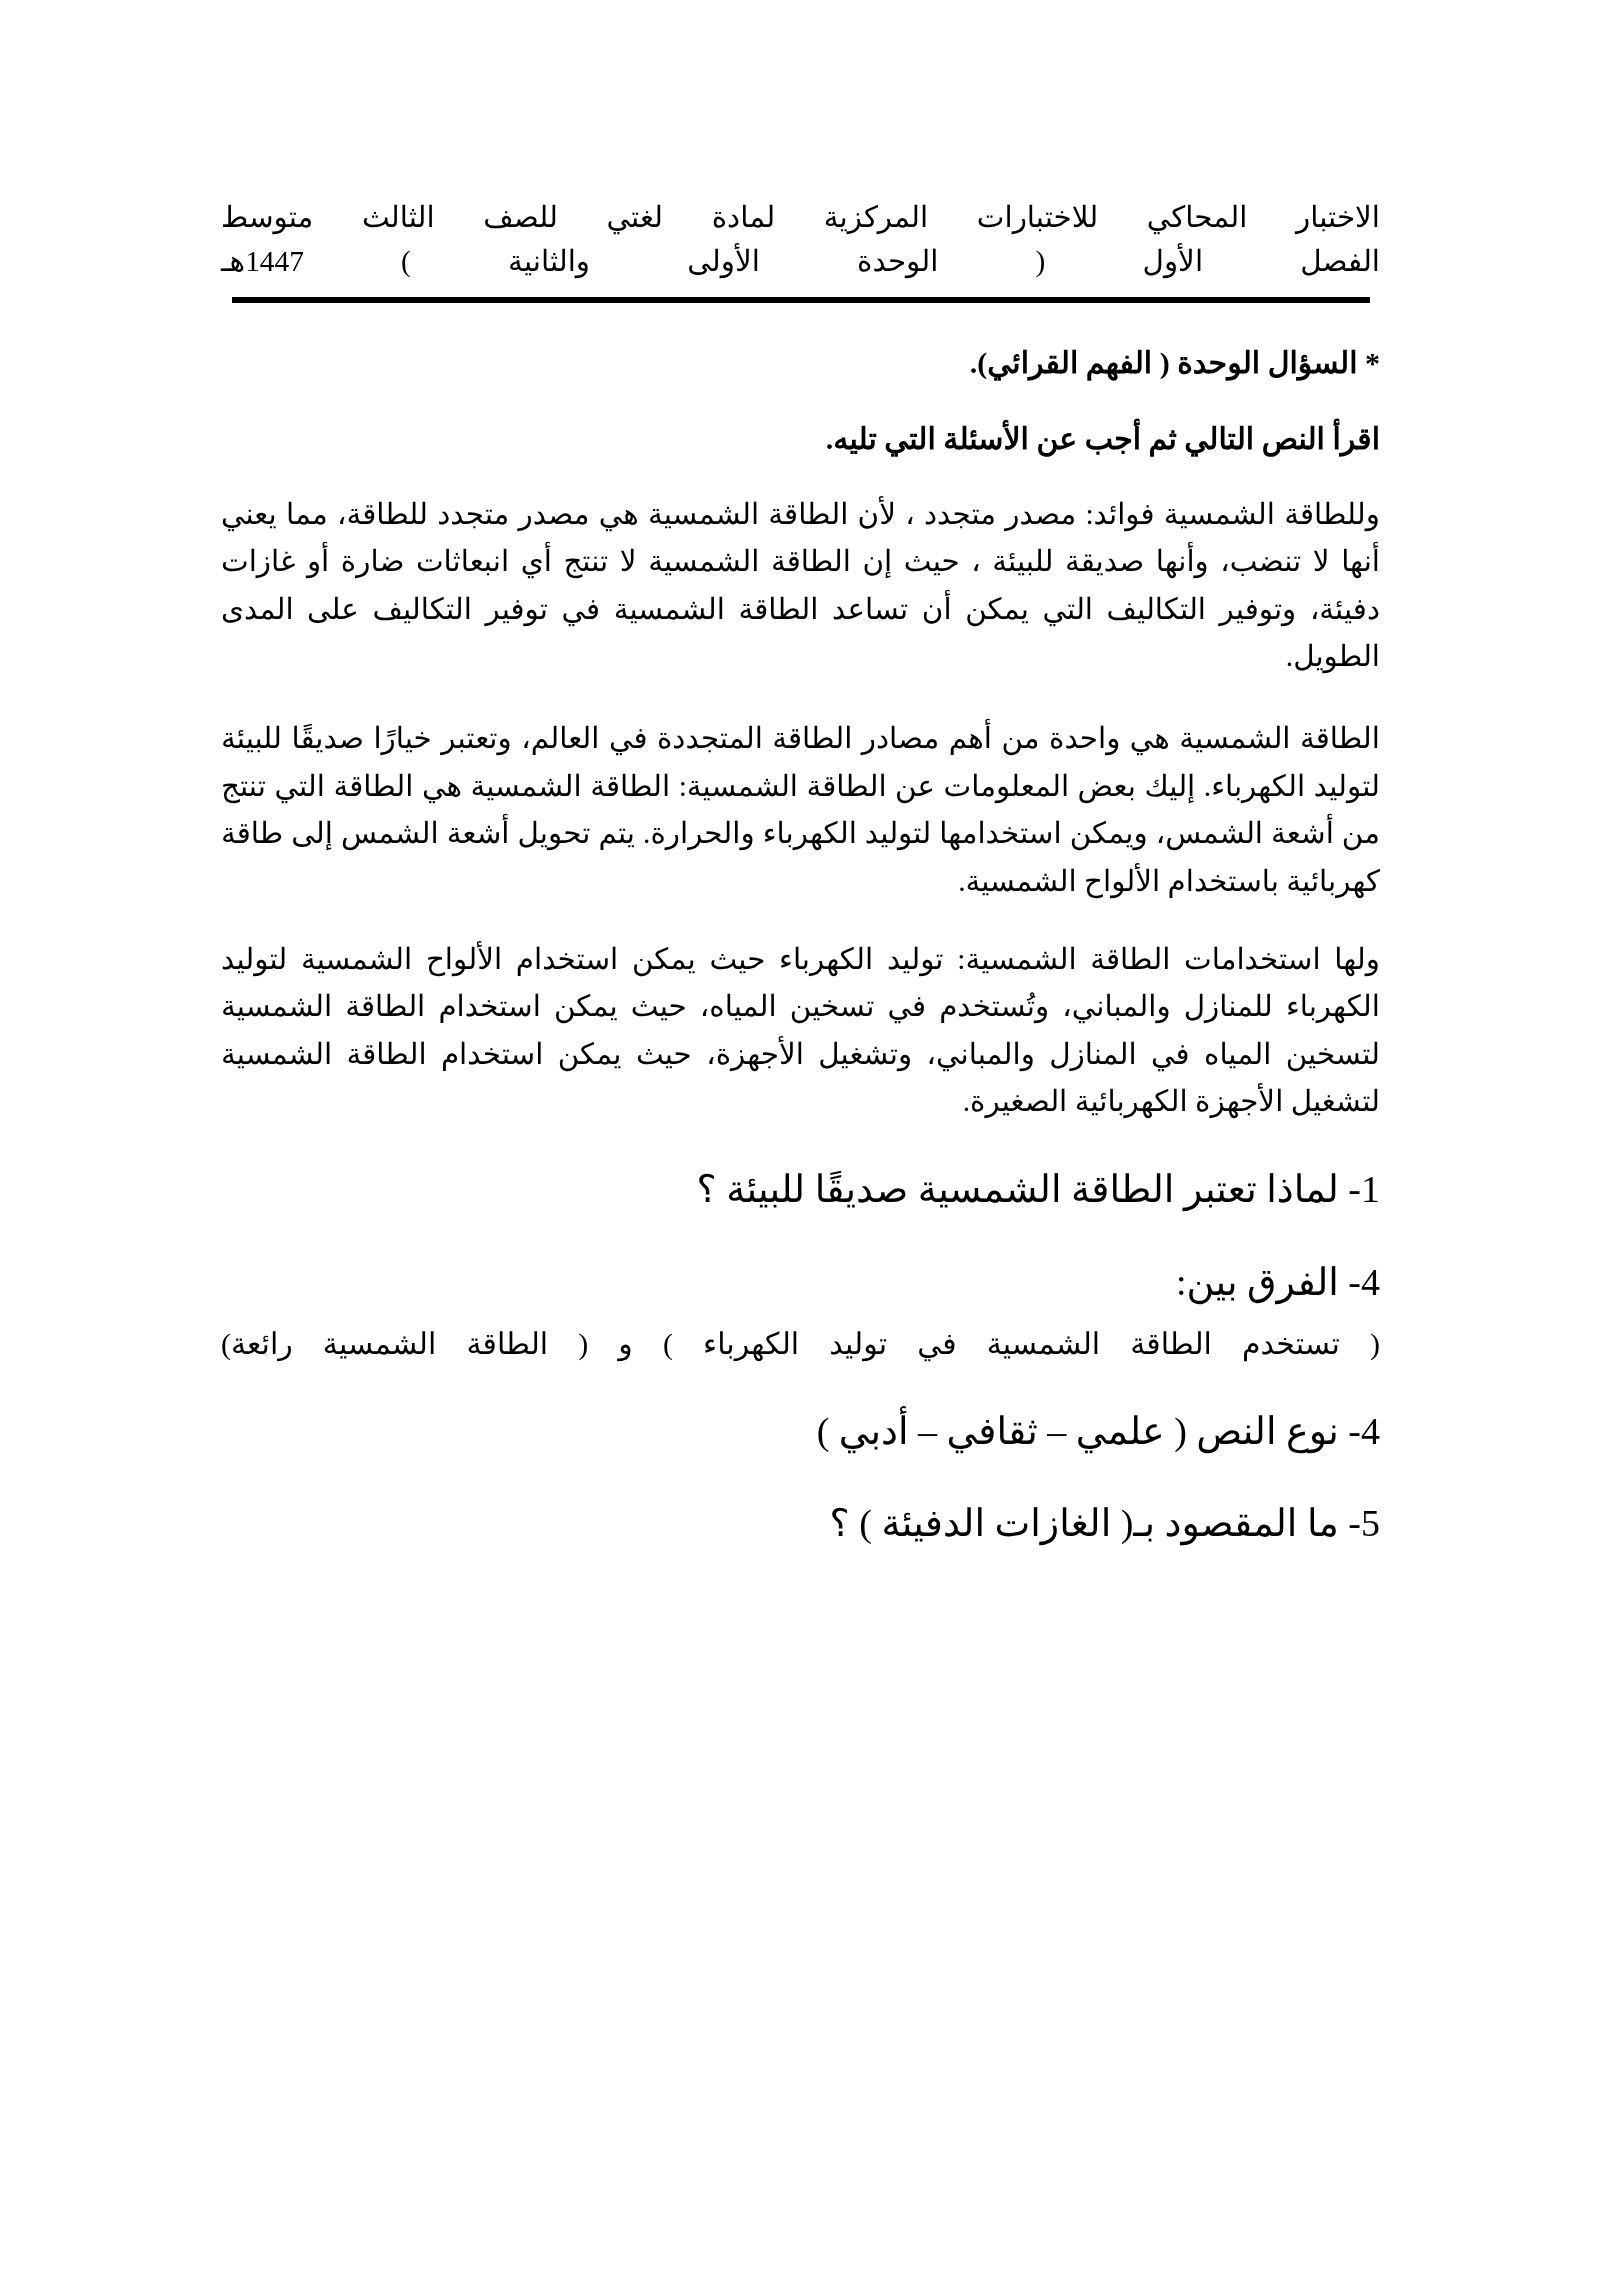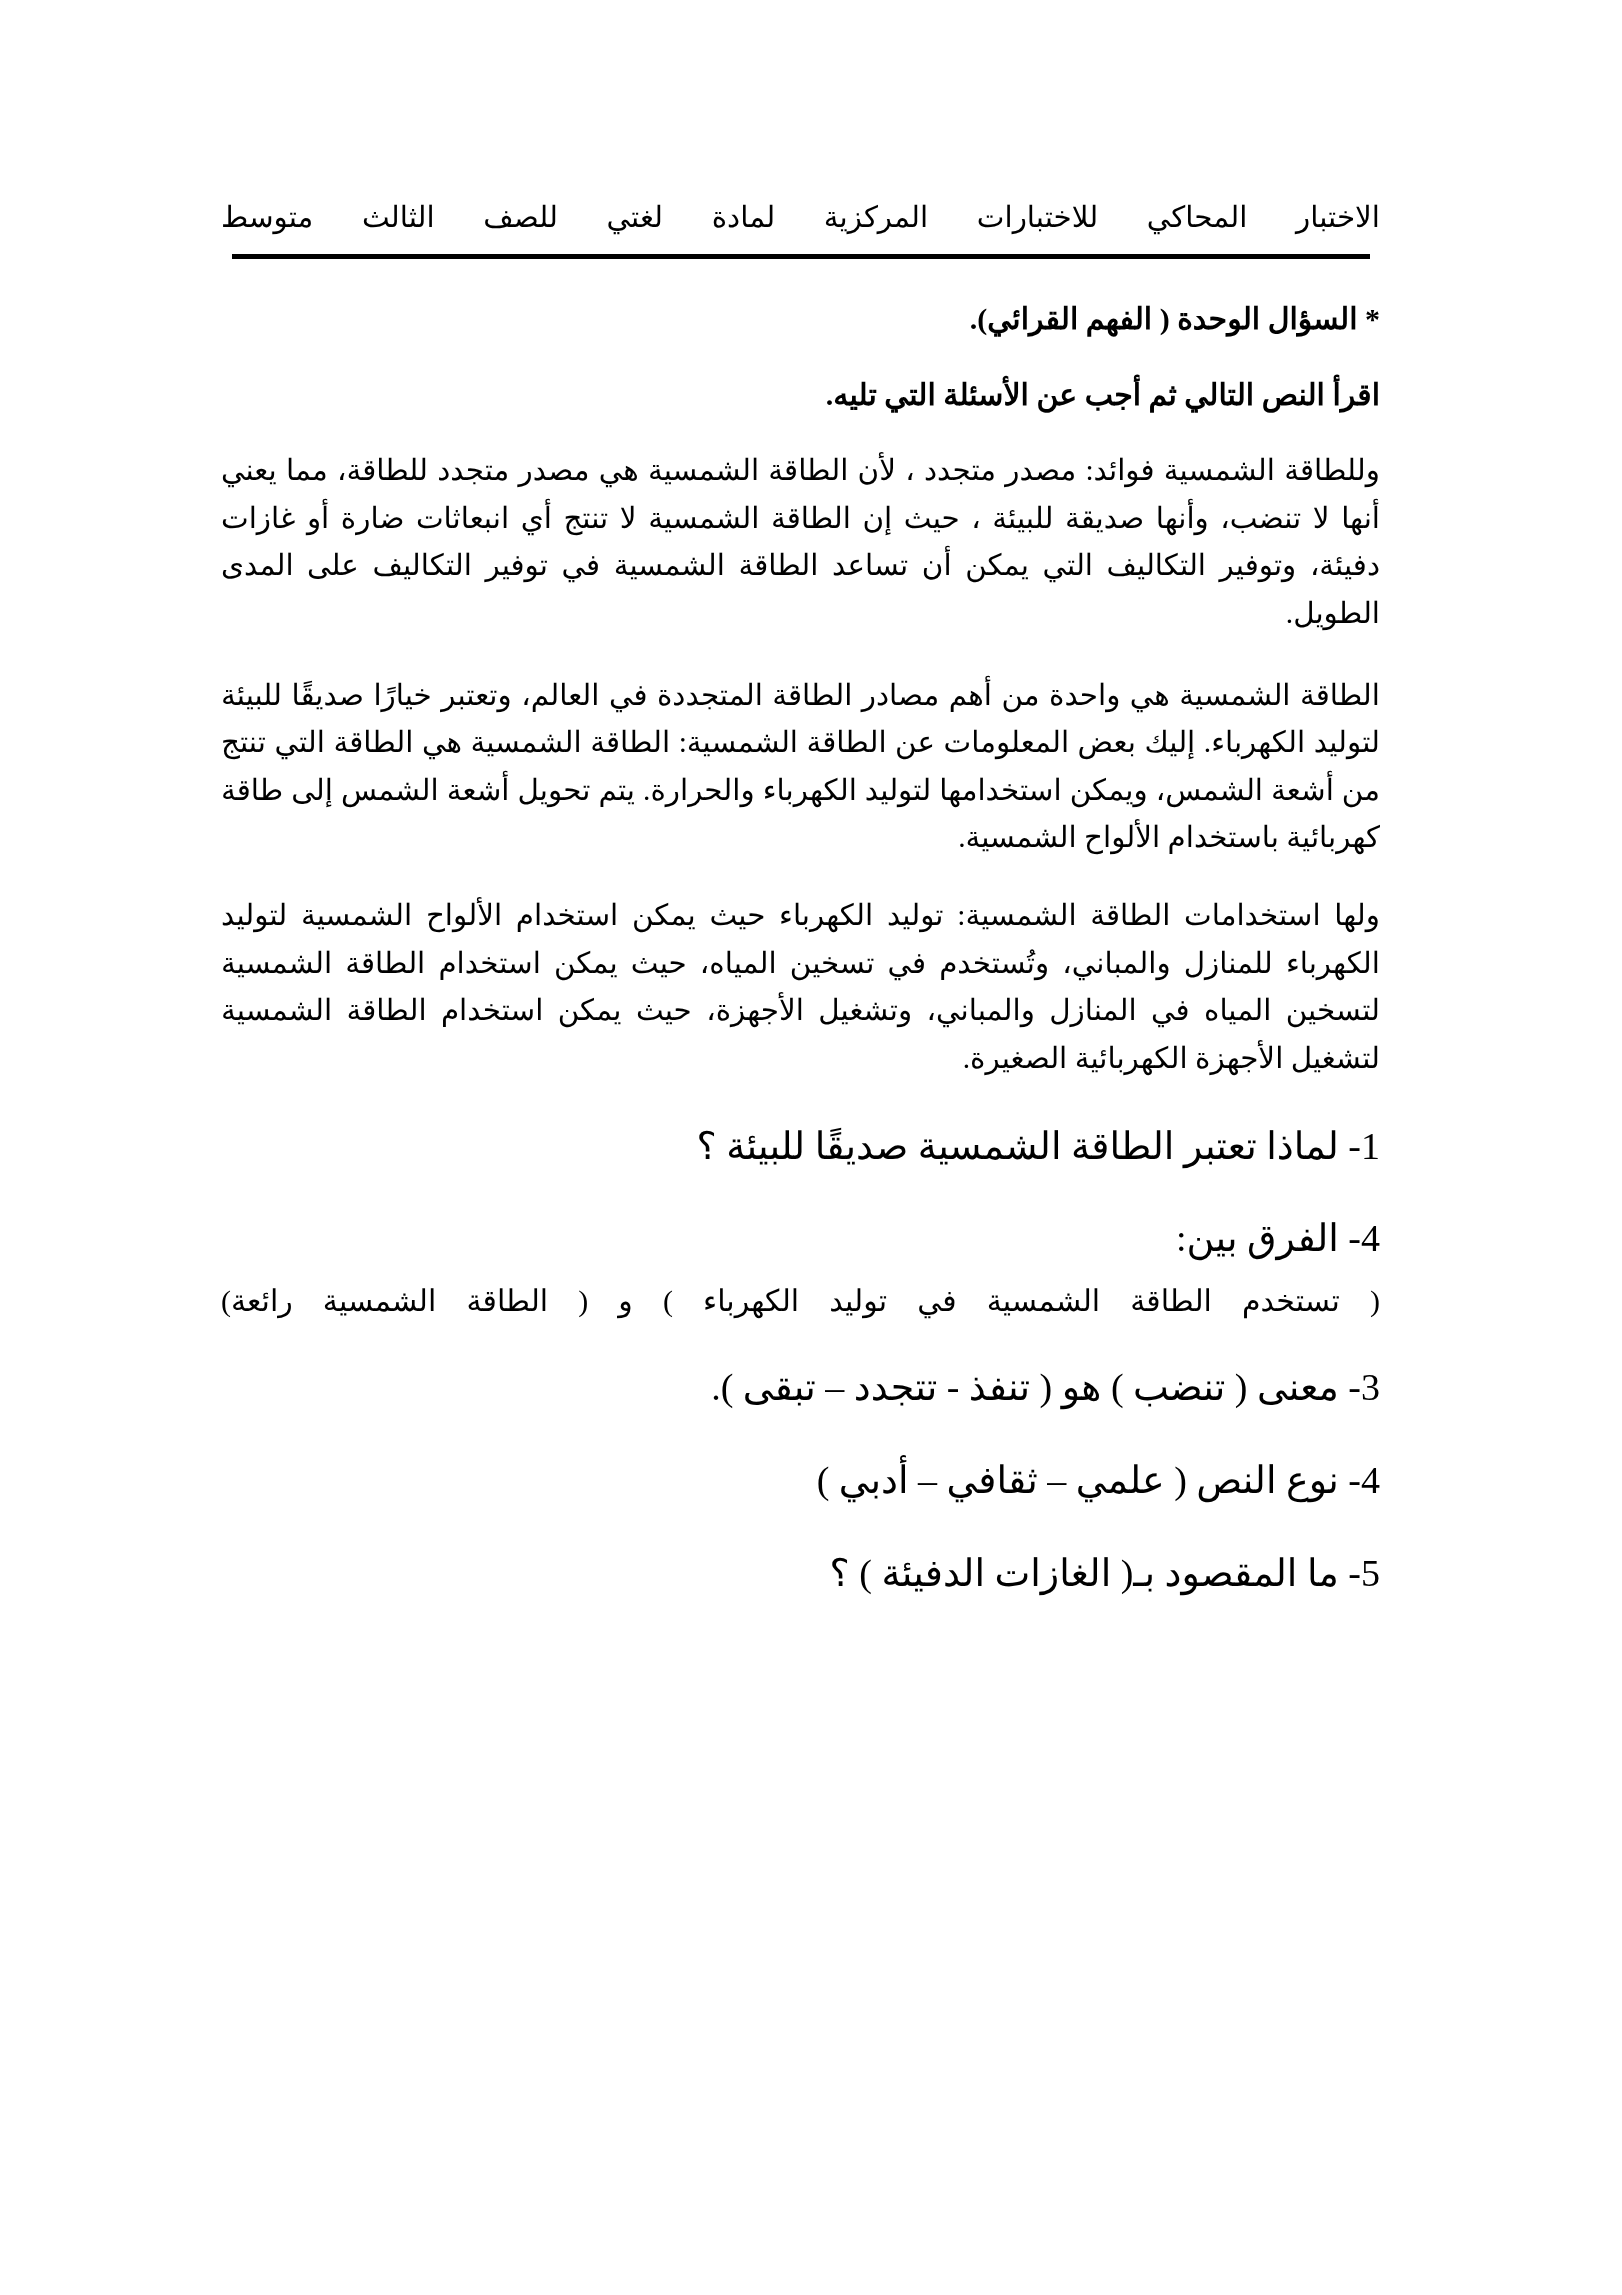--- a/index.html
+++ b/index.html
@@ -87,38 +87,38 @@
 </style>
 </head>
 <body>
 
 <div class="page">
 
   <div class="content">
 
     <div class="doc-header">
       <div>الاختبار المحاكي للاختبارات المركزية لمادة لغتي للصف الثالث متوسط</div>
+      <div class="header-line2">الفصل الأول ( الوحدة الأولى والثانية ) 1447هـ</div>
     </div>
 
     <div class="rule"></div>
 
     <p class="q-heading">* السؤال الوحدة ( الفهم القرائي).</p>
 
     <p class="q-heading second">اقرأ النص التالي ثم أجب عن الأسئلة التي تليه.</p>
 
     <p class="body-para">وللطاقة الشمسية فوائد: مصدر متجدد ، لأن الطاقة الشمسية هي مصدر متجدد للطاقة، مما يعني أنها لا تنضب، وأنها صديقة للبيئة ، حيث إن الطاقة الشمسية لا تنتج أي انبعاثات ضارة أو غازات دفيئة، وتوفير التكاليف التي يمكن أن تساعد الطاقة الشمسية في توفير التكاليف على المدى الطويل.</p>
     <p class="body-para first">الطاقة الشمسية هي واحدة من أهم مصادر الطاقة المتجددة في العالم، وتعتبر خيارًا صديقًا للبيئة لتوليد الكهرباء. إليك بعض المعلومات عن الطاقة الشمسية: الطاقة الشمسية هي الطاقة التي تنتج من أشعة الشمس، ويمكن استخدامها لتوليد الكهرباء والحرارة. يتم تحويل أشعة الشمس إلى طاقة كهربائية باستخدام الألواح الشمسية.</p>
     <p class="body-para">ولها استخدامات الطاقة الشمسية: توليد الكهرباء حيث يمكن استخدام الألواح الشمسية لتوليد الكهرباء للمنازل والمباني، وتُستخدم في تسخين المياه، حيث يمكن استخدام الطاقة الشمسية لتسخين المياه في المنازل والمباني، وتشغيل الأجهزة، حيث يمكن استخدام الطاقة الشمسية لتشغيل الأجهزة الكهربائية الصغيرة.</p>
 
     <p class="question">1- لماذا تعتبر الطاقة الشمسية صديقًا للبيئة ؟</p>
 
     <p class="question">4- الفرق بين:</p>
     <p class="question-sub">( تستخدم الطاقة الشمسية في توليد الكهرباء ) و ( الطاقة الشمسية رائعة)</p>
 
-    <p class="question">3- معنى ( تنضب )  هو   ( تنفذ  - تتجدد – تبقى ).</p>
 
     <p class="question">4- نوع النص ( علمي – ثقافي – أدبي )</p>
 
     <p class="question">5- ما المقصود بـ( الغازات الدفيئة ) ؟</p>
 
   </div>
 
   <div class="qr">
     <svg viewBox="0 0 25 25" shape-rendering="crispEdges" aria-hidden="true">
       <rect width="25" height="25" fill="#ffffff"></rect>

